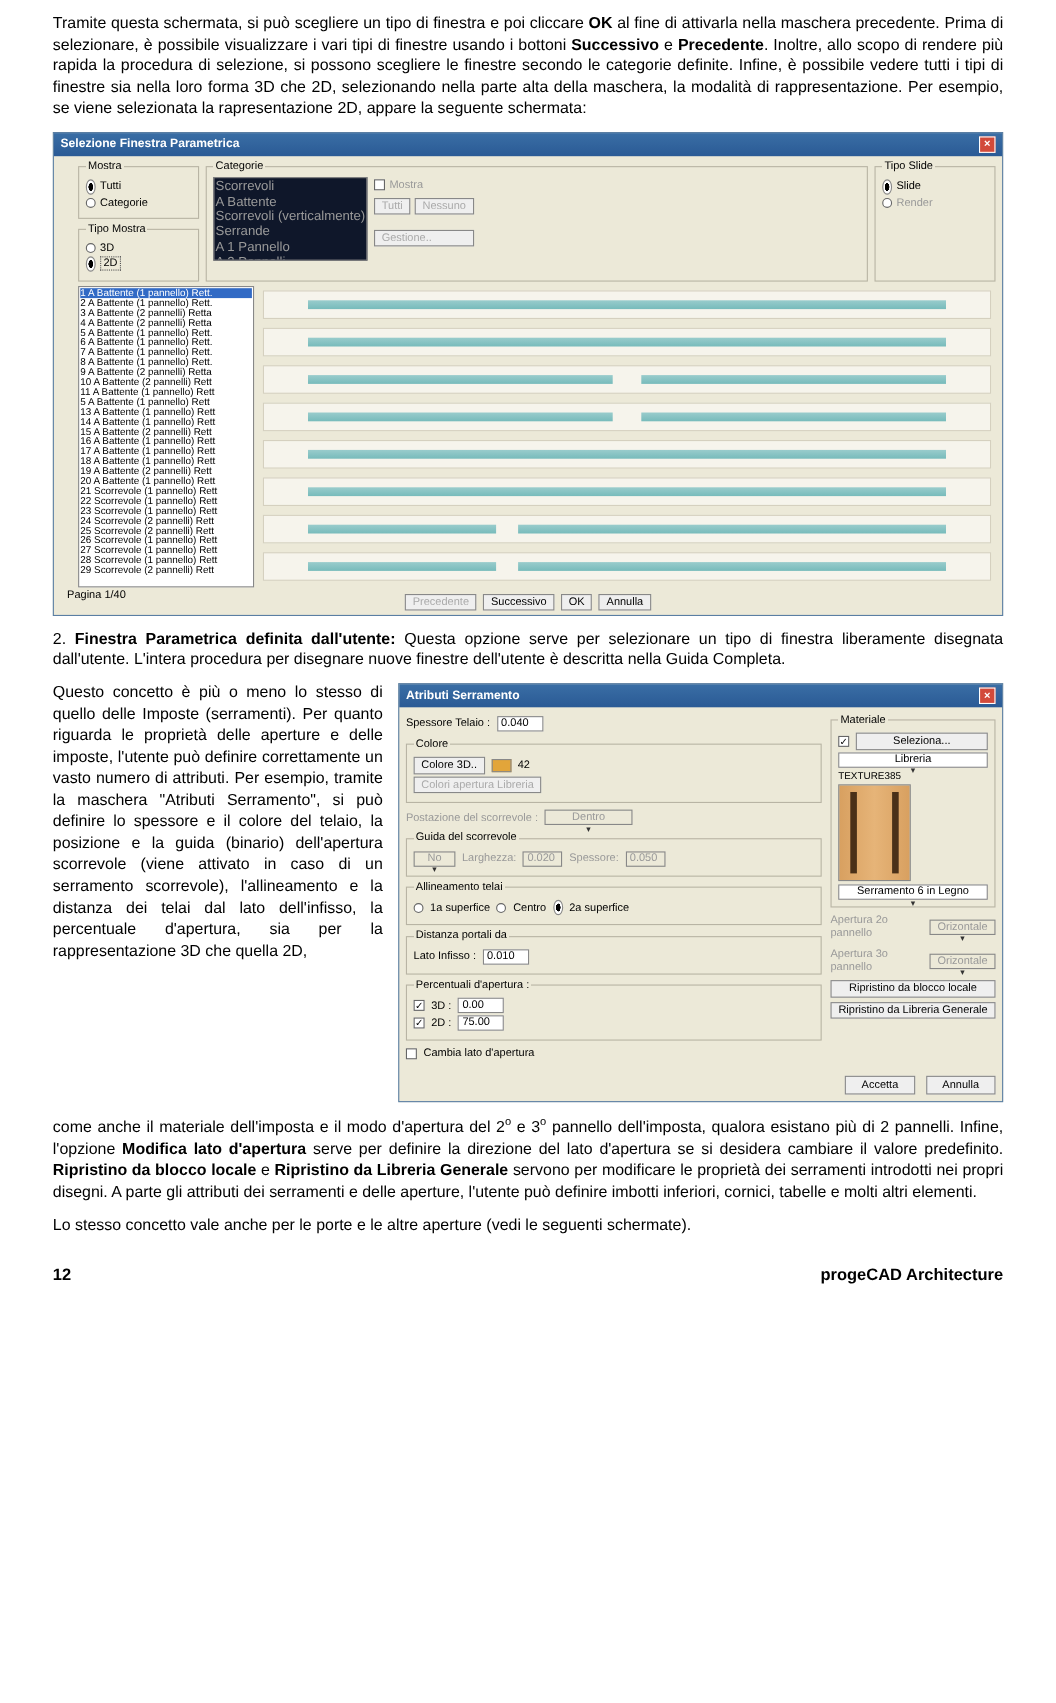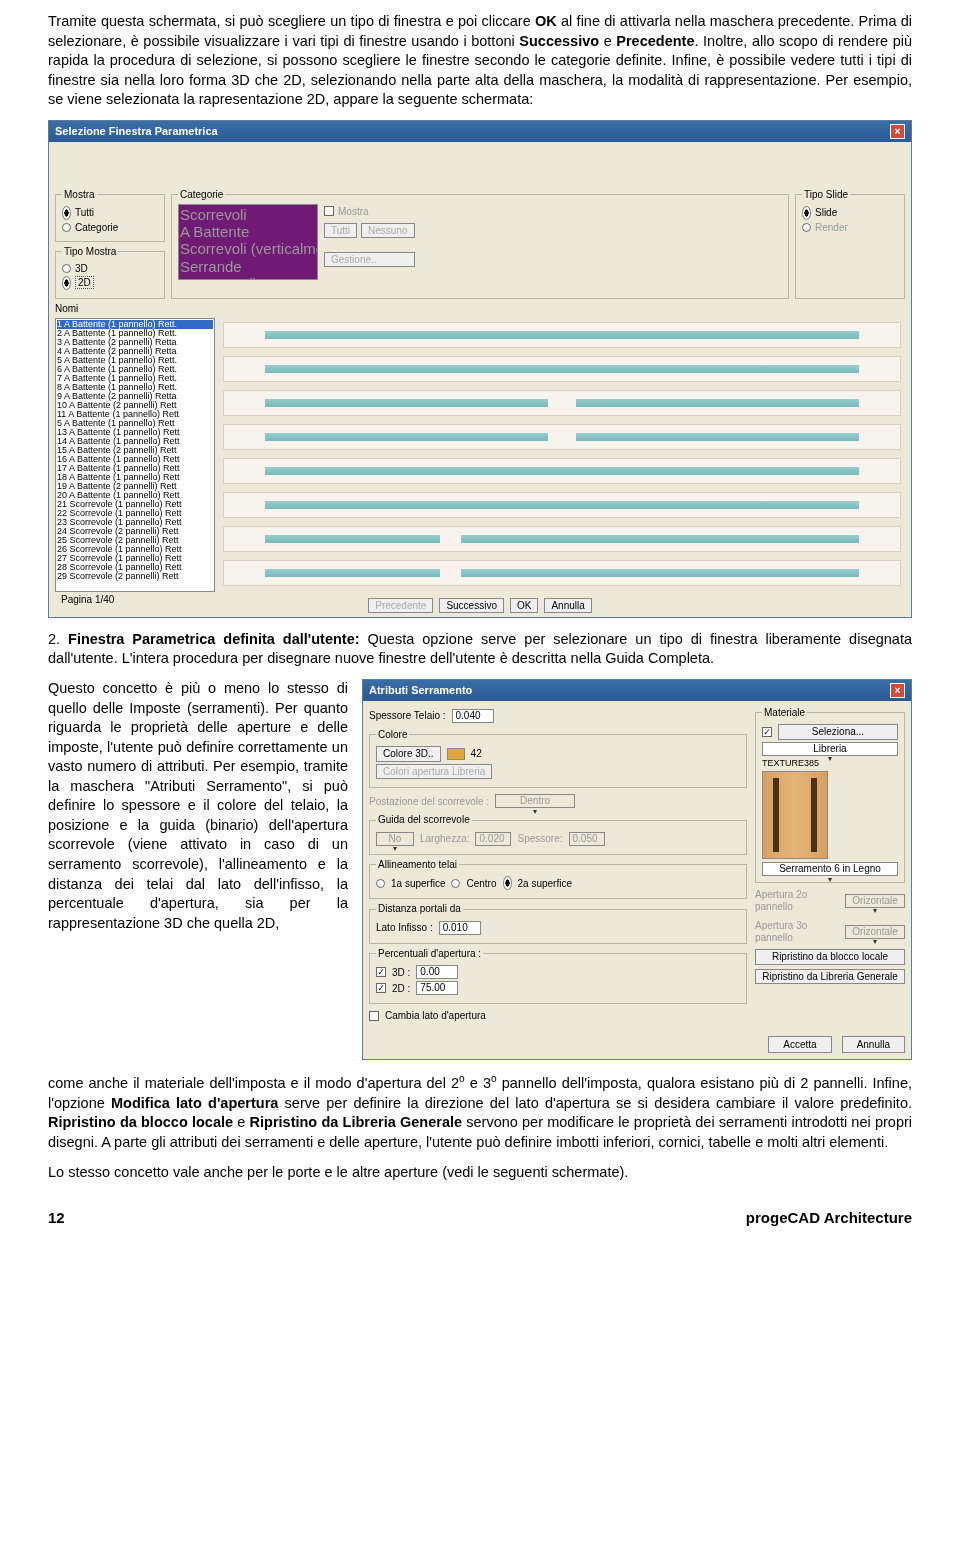--- a/index.html
+++ b/index.html
@@ -12,31 +12,31 @@
     padding: 12px 48px 20px 48px;
     line-height: 1.35;
   }
   .para { text-align: justify; margin-bottom: 10px; }
   .b { font-weight: bold; }
 
   
   .dlg { border: 1px solid #5a7ea3; background: #ece9d8; font-size: 10px; line-height: 1.1; margin-bottom: 12px; }
   .dlg-title { background: linear-gradient(#3a6ea5,#2a5a95); color: #fff; padding: 3px 6px; font-weight: bold; display:flex; justify-content:space-between; align-items:center; font-size:11px;}
   .dlg-title .x { background:#d24a3a; color:#fff; width:15px; height:15px; text-align:center; line-height:14px; border:1px solid #fff; font-size:10px; }
-  .dlg-body { padding: 4px 6px 2px 6px; margin-top: 43px; }
+  .dlg-body { padding: 4px 6px 2px 22px; }
   .toprow { display:flex; gap:6px; }
   fieldset { border:1px solid #b8b4a4; padding:4px 6px 6px 6px; }
   legend { font-size:10px; padding:0 2px; }
   .frow { display:flex; align-items:center; gap:4px; margin:2px 0; }
   .radio { width:9px; height:9px; border:1px solid #666; border-radius:50%; background:#fff; }
   .radio.sel { background: radial-gradient(#000 40%, #fff 45%); }
   .grey { color:#999; }
   .btn { border:1px solid #888; background:#efefef; padding:1px 6px; font-size:10px; }
   .btn.dis { color:#aaa; }
-  .listbox { background:#701a75; border:1px solid #888; height:76px; overflow:hidden; font-size:15px; line-height:1.15; padding:1px;}
+  .listbox { background:#0f172a; border:1px solid #888; height:76px; overflow:hidden; font-size:12px; line-height:1.15; padding:1px;}
   .listbox div { white-space:nowrap; }
   .nomi-wrap { display:flex; gap:4px; margin-top:4px; }
   .nomi-list { background:#fff; border:1px solid #888; width:160px; height:274px; overflow:hidden; font-size:9px; line-height:1.0; padding:1px;}
   .nomi-list div { white-space:nowrap; overflow:hidden; }
   .nomi-list .hl { background:#316ac5; color:#fff; }
   .preview { flex:1; display:flex; flex-direction:column; gap:8px; padding:4px; }
   .wprev { height:26px; background:#f6f4ec; border:1px solid #d5d0bf; position:relative; }
   .wprev::before, .wprev::after { content:""; position:absolute; top:8px; bottom:8px; background:linear-gradient(#9cc,#7bb); }
   .wprev.s1::before { left:6%; right:6%; }
   .wprev.s2::before { left:6%; right:52%; } .wprev.s2::after { left:52%; right:6%; }
@@ -139,21 +139,20 @@
             <span class="radio sel"></span>
             <span>Slide</span>
           </div>
         <div class="frow grey">
             <span class="radio"></span>
             <span>Render</span>
           </div>
       </fieldset>
     </div>
 
-    <div style="margin-top:4px;font-size:10px;">Nomi</div>
     <div class="nomi-wrap">
       <div class="nomi-list">
         <div class="hl">1 A Battente (1 pannello) Rett.</div>
         <div>2 A Battente (1 pannello) Rett.</div>
         <div>3 A Battente (2 pannelli) Retta</div>
         <div>4 A Battente (2 pannelli) Retta</div>
         <div>5 A Battente (1 pannello) Rett.</div>
         <div>6 A Battente (1 pannello) Rett.</div>
         <div>7 A Battente (1 pannello) Rett.</div>
         <div>8 A Battente (1 pannello) Rett.</div>

